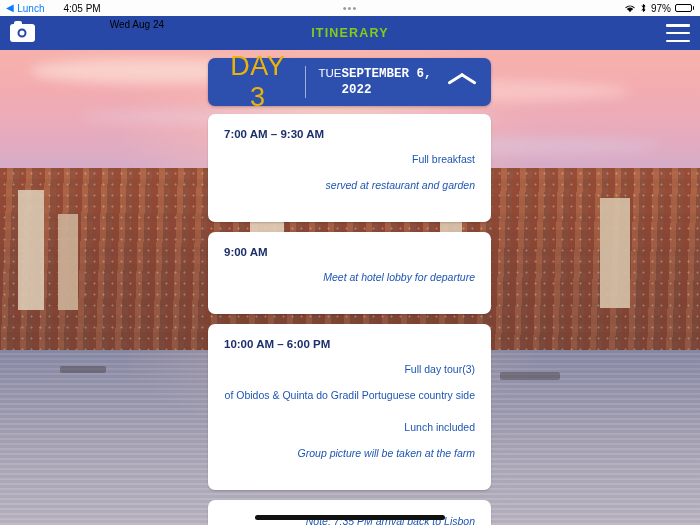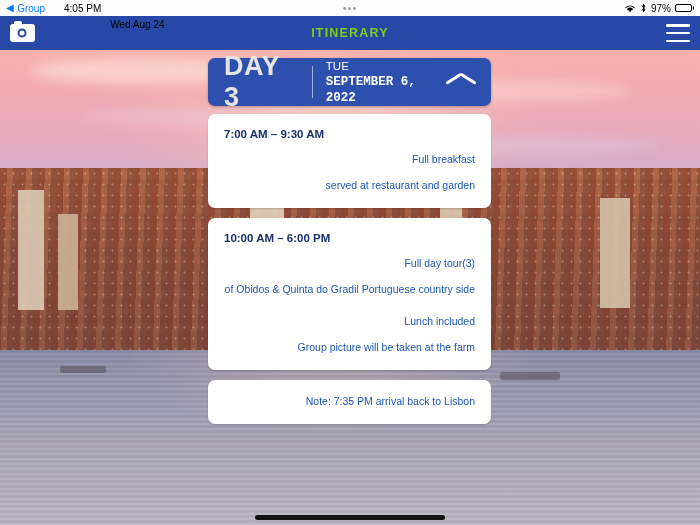--- a/index.html
+++ b/index.html
@@ -186,27 +186,28 @@
   .day-header {
     position: absolute; top: 58px; left: 208px;
     width: 283px; height: 48px;
     background: #2d4fad;
     border-radius: 7px;
     display: flex; align-items: center;
     z-index: 10;
     box-shadow: 0 1px 3px rgba(0,0,0,0.25);
   }
   .day-num {
-    color: #e5e5e5; font-size: 27px; font-weight: 700; letter-spacing: 0.5px;
+    color: #eab308; font-size: 27px; font-weight: 400; letter-spacing: 0.5px;
     margin-left: 16px;
+    text-align: center;
   }
   .day-div {
     width: 1px; height: 32px; background: rgba(255,255,255,0.55); margin: 0 13px;
   }
-  .day-dates { display: flex; flex-direction: column; justify-content: center; }
+  .day-dates { display: flex; justify-content: center; }
   .day-dow { color: #fff; font-size: 11.5px; line-height: 15px; }
   .day-date { color: #fff; font-size: 12.5px; font-weight: 700; line-height: 16px; font-family: Liberation Mono, monospace; }
   .chevron-up {
     margin-left: auto; margin-right: 16px;
     width: 30px; height: 22px; position: relative;
   }
   .chevron-up:before, .chevron-up:after {
     content: ""; position: absolute; top: 11px; width: 18px; height: 2.5px;
     background: #fff; border-radius: 2px;
   }
@@ -216,33 +217,33 @@
   
   .cards {
     position: absolute; top: 114px; left: 208px;
     width: 283px;
     z-index: 9;
   }
   .card {
     background: #ffffff;
     border-radius: 7px;
     margin-bottom: 10px;
-    padding: 14px 16px 16px 16px;
+    padding: 14px 16px 30px 16px;
     box-shadow: 0 1px 2px rgba(0,0,0,0.18);
   }
   .c-time {
     color: #1b2f6b; font-size: 11.5px; font-weight: 600;
     margin-bottom: 12px;
   }
   .c-line {
     color: #1e56b3; font-size: 10.5px; line-height: 14px;
     margin-bottom: 12px;
     text-align: right;
   }
-  .c-line:last-child { margin-bottom: 0; }
+  .c-line:last-child { margin-bottom: 0; font-style: italic; }
   .c-line.gap { margin-top: 18px; }
 
   
   .home-indicator {
     position: absolute; bottom: 5px; left: 50%; transform: translateX(-50%);
     width: 190px; height: 5px; background: #111; border-radius: 3px;
     z-index: 50;
   }
 </style>
 </head>
@@ -273,21 +274,21 @@
       <div class="water-glow"></div>
     </div>
     <div class="boat bt1"></div>
     <div class="boat bt2"></div>
     <div class="photo-dim"></div>
   </div>
 
   <div class="statusbar">
     <div class="sb-left">
       <span class="sb-back">◀</span>
-      <span class="sb-search">Group</span>
+      <span class="sb-search">Lunch</span>
       <span class="sb-time">4:05 PM</span>
       <span class="sb-date">Wed Aug 24</span>
     </div>
     <div class="sb-center">
       <span class="sb-dots">•••</span>
     </div>
     <div class="sb-right">
       <span class="wifi-ico">
         <svg width="12" height="10" viewBox="0 0 12 10">
             <path d="M6 9.2 L3.6 6.3 a3.8 3.8 0 0 1 4.8 0 Z" fill="#000"></path>
@@ -333,20 +334,24 @@
   </div>
 
   <div class="cards">
 
     <div class="card">
       <div class="c-time">7:00 AM – 9:30 AM</div>
       <div class="c-line">Full breakfast</div>
       <div class="c-line">served at restaurant and garden</div>
     </div>
 
+    <div class="card">
+      <div class="c-time">9:00 AM</div>
+      <div class="c-line">Meet at hotel lobby for departure</div>
+    </div>
 
     <div class="card">
       <div class="c-time">10:00 AM – 6:00 PM</div>
       <div class="c-line">Full day tour(3)</div>
       <div class="c-line">of Obidos &amp; Quinta do Gradil Portuguese country side</div>
       <div class="c-line gap">Lunch included</div>
       <div class="c-line">Group picture will be taken at the farm</div>
     </div>
 
     <div class="card">

